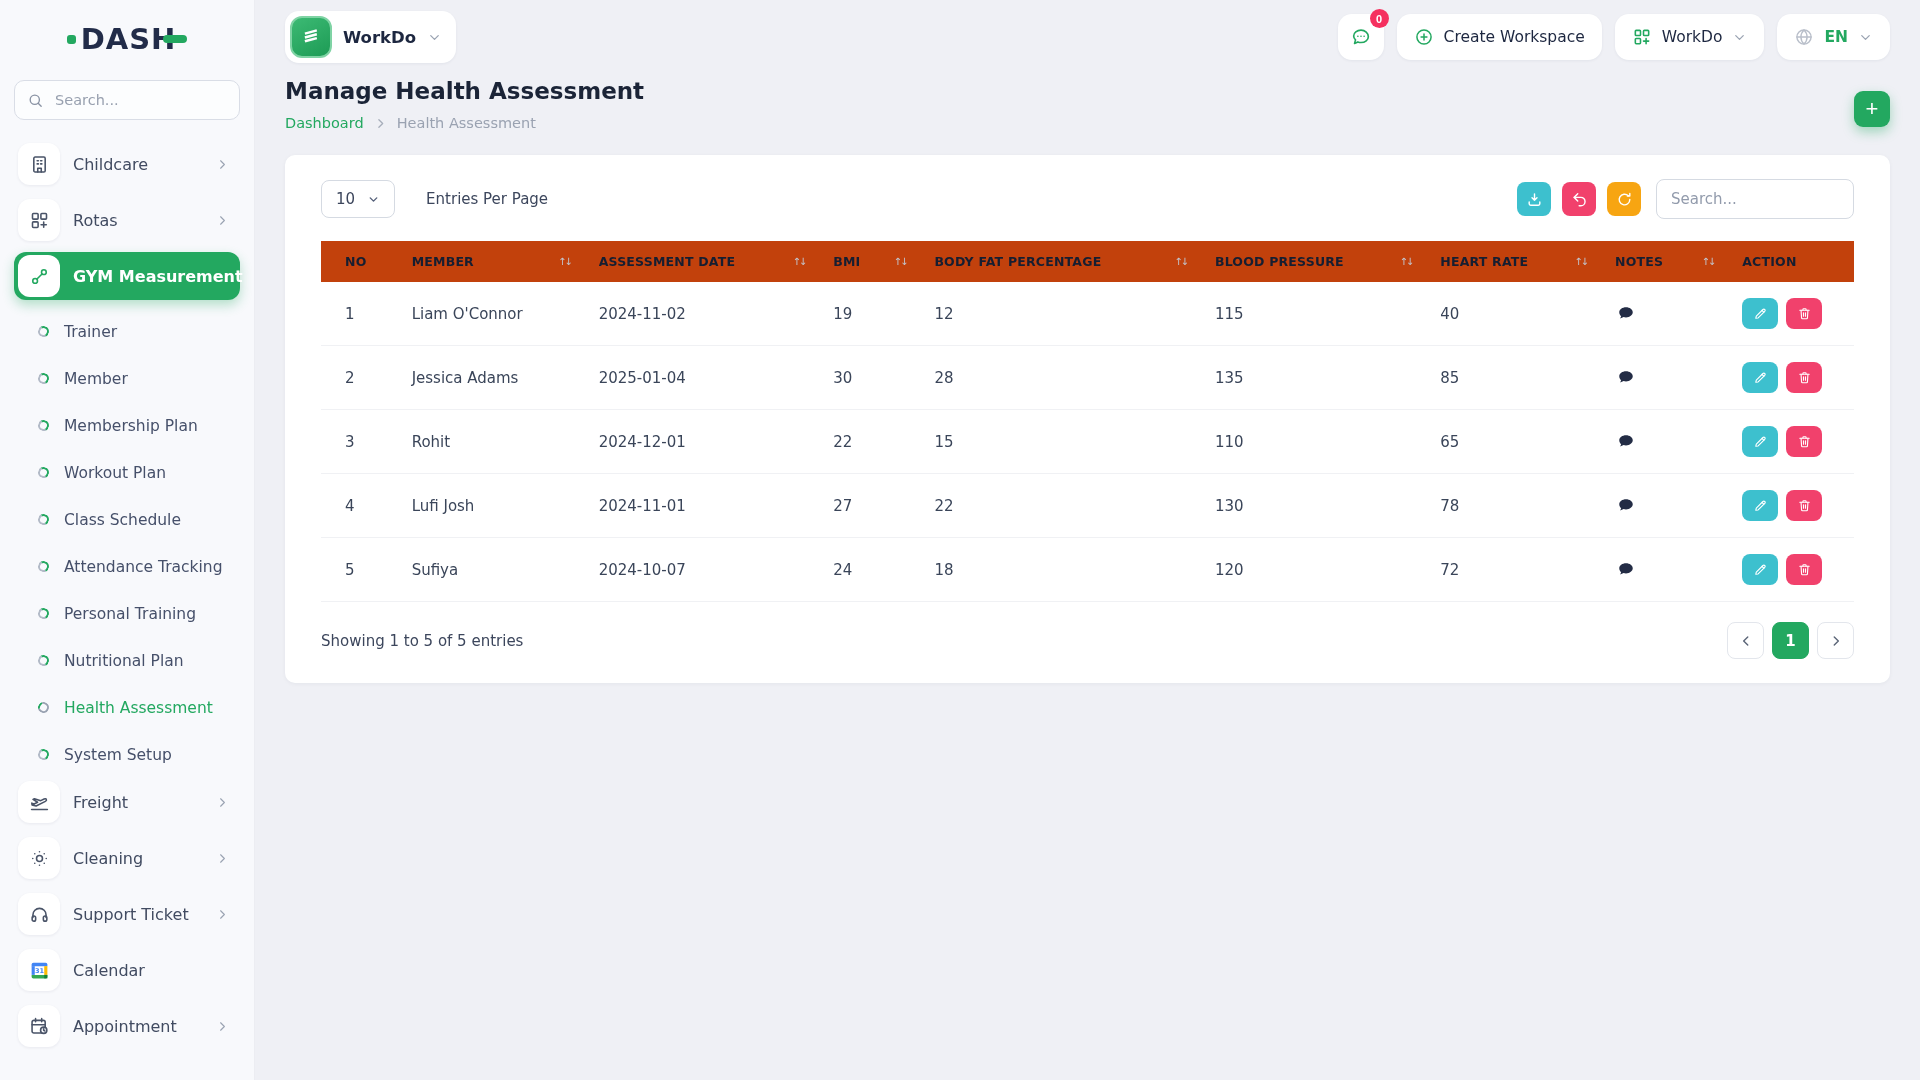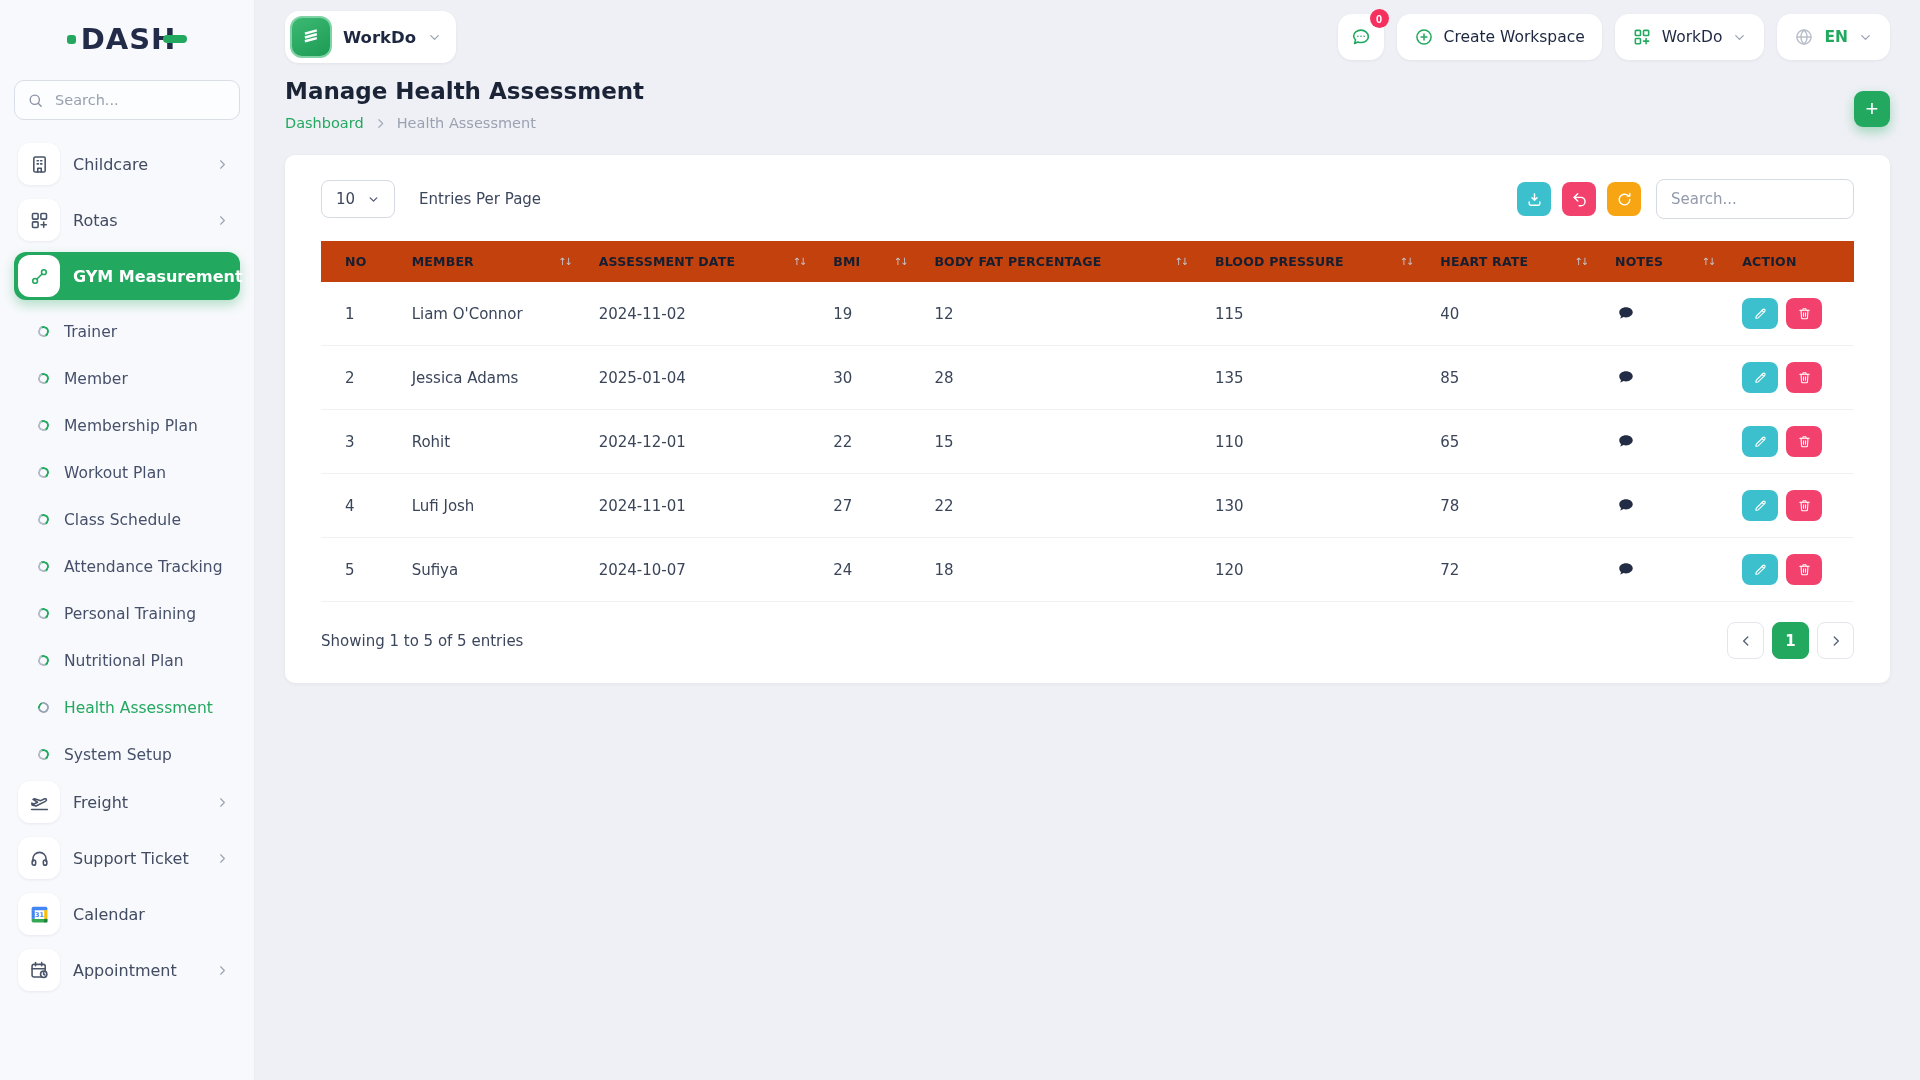--- a/index.html
+++ b/index.html
@@ -114,21 +114,21 @@
   .card {
     margin-top:24px; background:#fff; border-radius:10px; padding:24px 36px;
     box-shadow:0 1px 4px rgba(25,35,60,.05);
   }
   .controls { display:flex; align-items:center; }
   .select-box {
     display:flex; align-items:center; gap:12px; border:1px solid #d5dae2; border-radius:8px;
     background:#fff; padding:9px 14px; font-size:15px; color:#3c465c; cursor:pointer;
   }
   .select-box .chev svg { width:13px; height:13px; color:#55607a; }
-  .entries-label { margin-left:24px; font-size:15px; color:#3c465c; }
+  .entries-label { margin-left:31px; font-size:15px; color:#3c465c; }
   .spacer { flex:1; }
   .sq-btn {
     width:34px; height:34px; border-radius:8px; border:none; cursor:pointer; margin-left:11px;
     display:flex; align-items:center; justify-content:center;
   }
   .sq-btn svg { width:17px; height:17px; color:#fff; }
   .sq-teal { background:#3dc0ce; } .sq-pink { background:#f1416c; } .sq-orange { background:#f7a512; }
   .tbl-search {
     margin-left:15px; width:198px; height:40px; border:1px solid #d5dae2; border-radius:8px;
     padding:0 14px; font-size:15px; color:#3c465c; outline:none; font-family:inherit; background:#fff;
@@ -282,20 +282,34 @@
           <span class="m-label">Freight</span>
           <span class="m-chev">
             <svg viewBox="0 0 24 24" fill="none" stroke="currentColor" stroke-width="1.8" stroke-linecap="round" stroke-linejoin="round">
               <polyline points="9 6 15 12 9 18"></polyline>
             </svg>
           </span>
         </div>
         <div class="m-item">
           <span class="m-ico">
             <svg viewBox="0 0 24 24" fill="none" stroke="currentColor" stroke-width="1.8" stroke-linecap="round" stroke-linejoin="round">
+              <circle cx="12" cy="12" r="3.4"></circle>
+              <path d="M12 4.3v.01M12 19.7v.01M4.3 12h.01M19.7 12h.01M6.6 6.6l.01.01M17.4 17.4l.01.01M17.4 6.6l-.01.01M6.6 17.4l-.01.01"></path>
+            </svg>
+          </span>
+          <span class="m-label">Cleaning</span>
+          <span class="m-chev">
+            <svg viewBox="0 0 24 24" fill="none" stroke="currentColor" stroke-width="1.8" stroke-linecap="round" stroke-linejoin="round">
+              <polyline points="9 6 15 12 9 18"></polyline>
+            </svg>
+          </span>
+        </div>
+        <div class="m-item">
+          <span class="m-ico">
+            <svg viewBox="0 0 24 24" fill="none" stroke="currentColor" stroke-width="1.8" stroke-linecap="round" stroke-linejoin="round">
               <path d="M4.5 15.5v-3a7.5 7.5 0 0 1 15 0v3"></path>
               <rect x="3.6" y="13.8" width="4" height="5.8" rx="2"></rect>
               <rect x="16.4" y="13.8" width="4" height="5.8" rx="2"></rect>
             </svg>
           </span>
           <span class="m-label">Support Ticket</span>
           <span class="m-chev">
             <svg viewBox="0 0 24 24" fill="none" stroke="currentColor" stroke-width="1.8" stroke-linecap="round" stroke-linejoin="round">
               <polyline points="9 6 15 12 9 18"></polyline>
             </svg>

